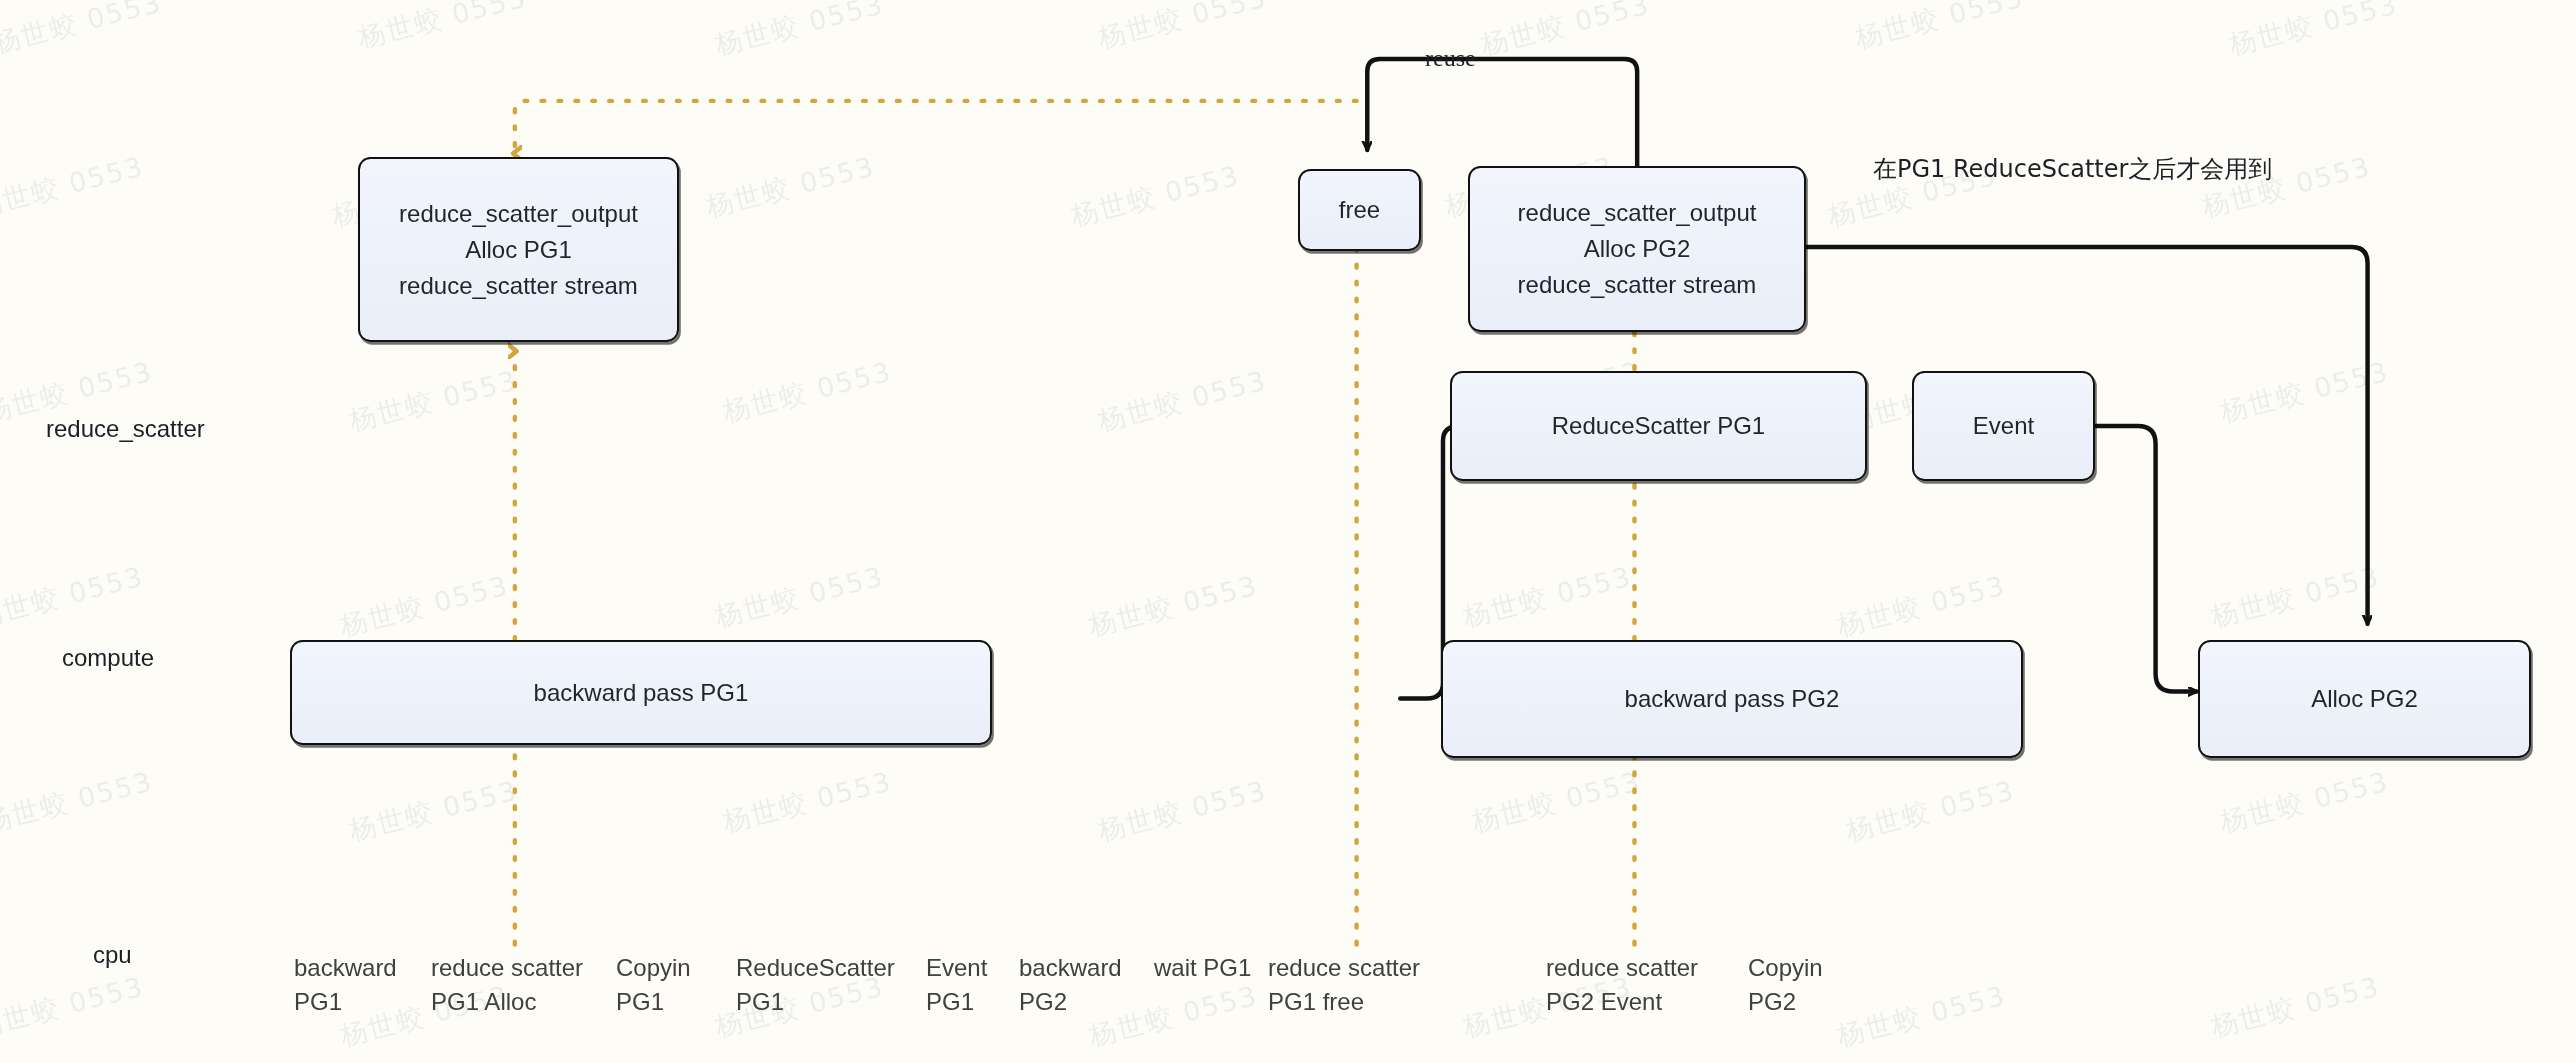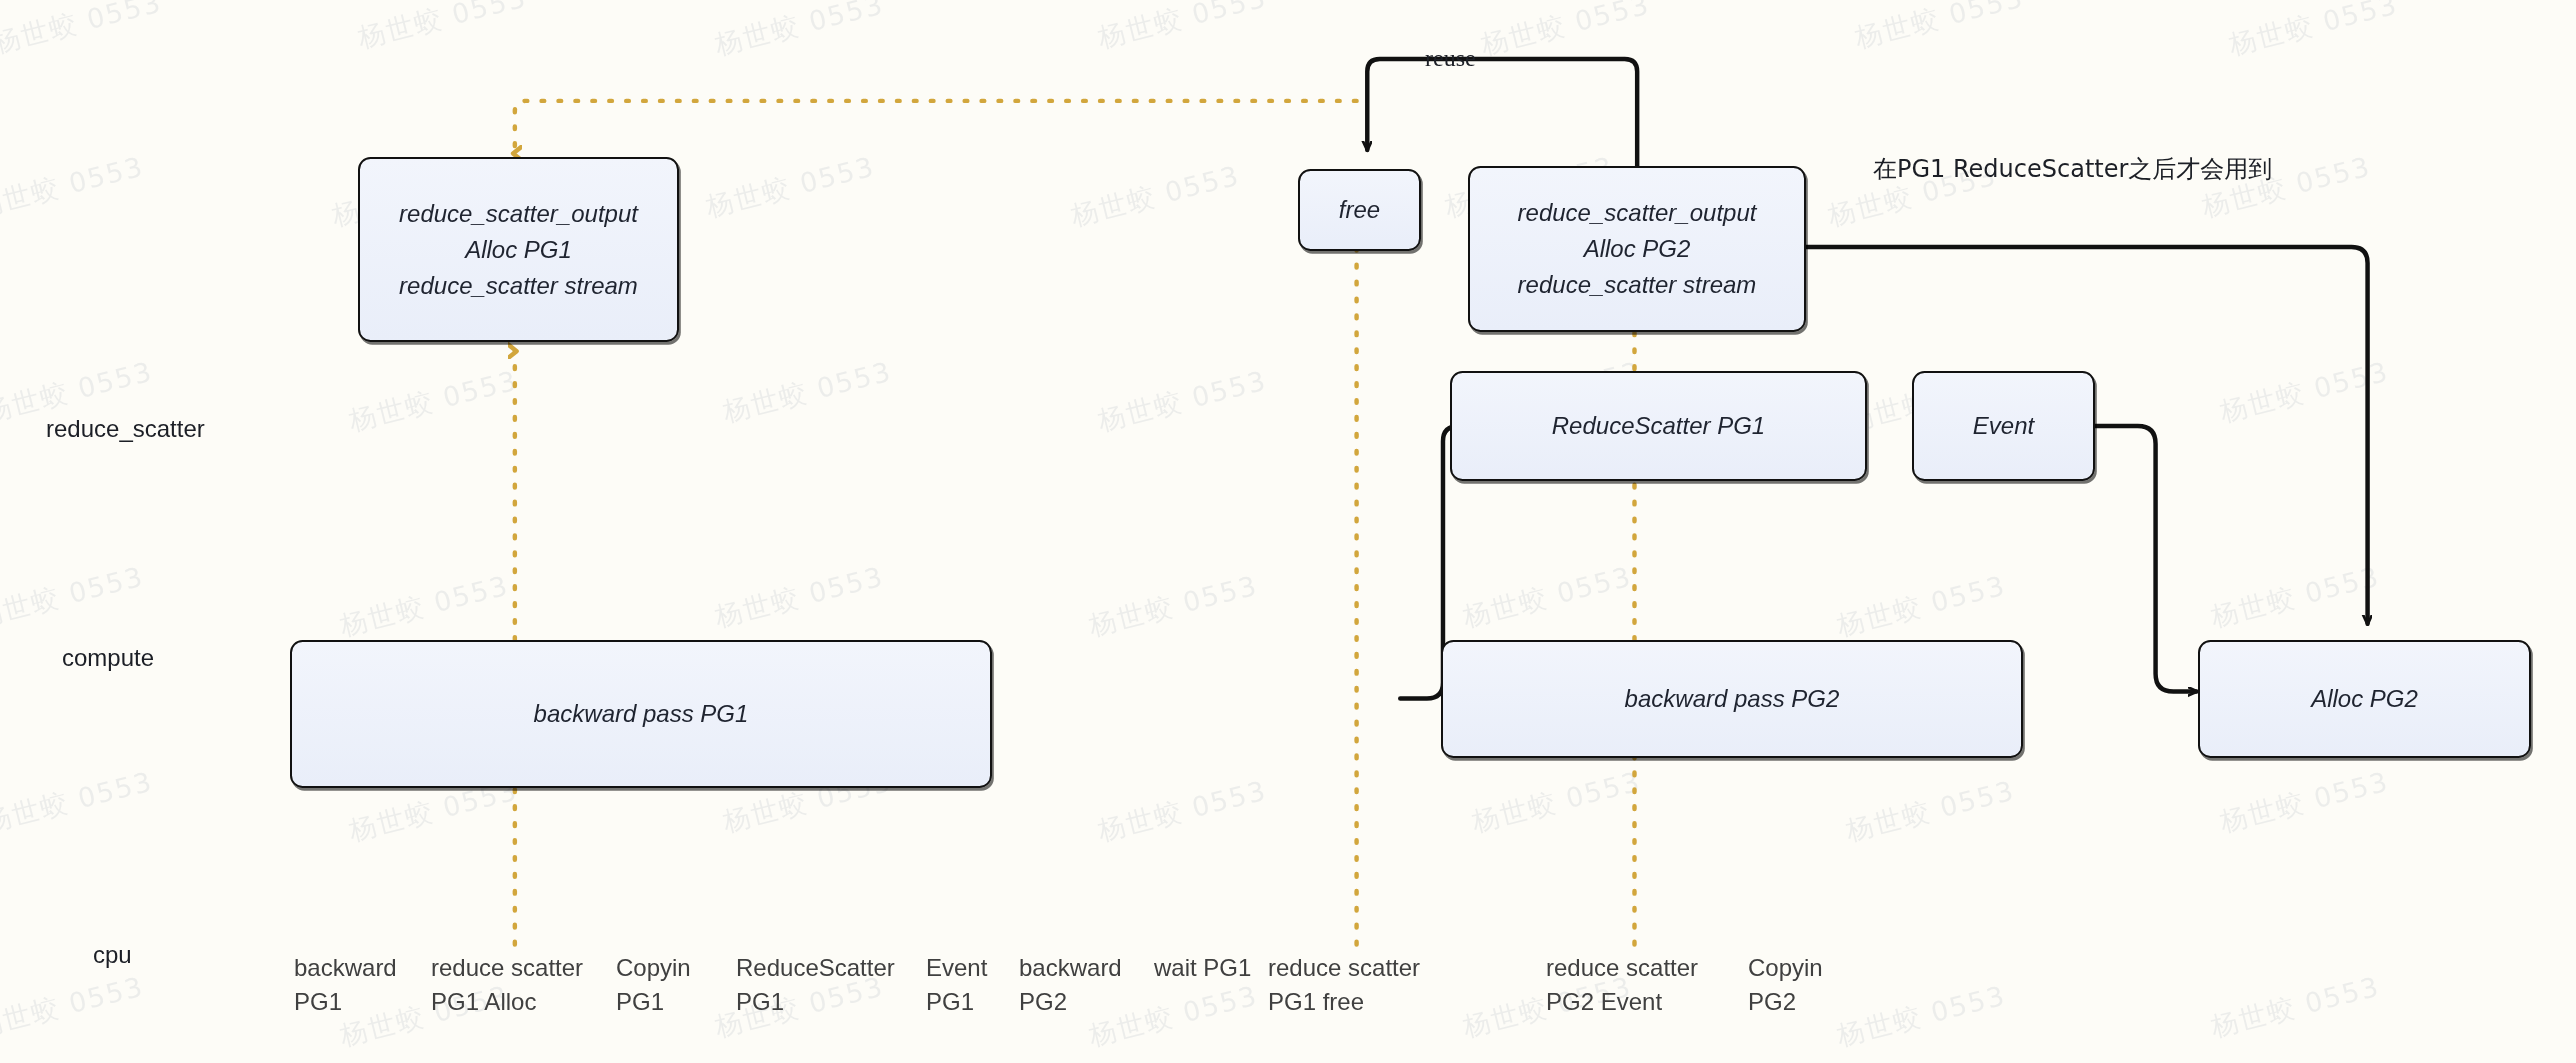--- a/index.html
+++ b/index.html
@@ -36,21 +36,21 @@
     border:2.7px solid #111111;
     border-radius:12.5px;
     display:flex;align-items:center;justify-content:center;
     text-align:center;
     color:#1f2430;
     font-size:24px;
     line-height:1.5;
     z-index:3;
     box-shadow:1.8px 2.7px 0 rgba(0,0,0,.55);
   }
-  .node .lines{padding:0 9px;font-style:italic;}
+  .node .lines{padding:0 9px;}
 
   .row-label{
     position:absolute;
     font-size:24px;
     color:#1c1f26;
     z-index:3;
     white-space:nowrap;
   }
 
   .cpu-item{
@@ -196,21 +196,21 @@
       <div>ReduceScatter PG1</div>
     </div>
   </div>
 
   <div class="node" style="left:1912px;top:371px;width:183px;height:110px;">
     <div class="lines">
       <div>Event</div>
     </div>
   </div>
 
-  <div class="node" style="left:290px;top:640px;width:702px;height:148px;">
+  <div class="node" style="left:290px;top:640px;width:702px;height:105px;">
     <div class="lines">
       <div>backward pass PG1</div>
     </div>
   </div>
 
 
   <div class="node" style="left:1441px;top:640px;width:582px;height:118px;">
     <div class="lines">
       <div>backward pass PG2</div>
     </div>

